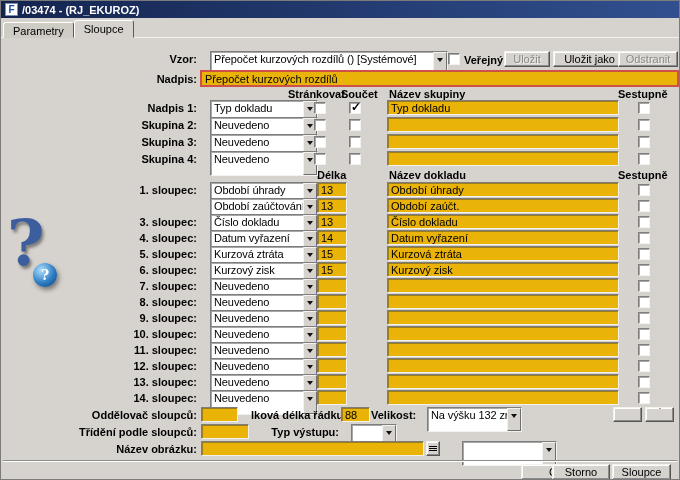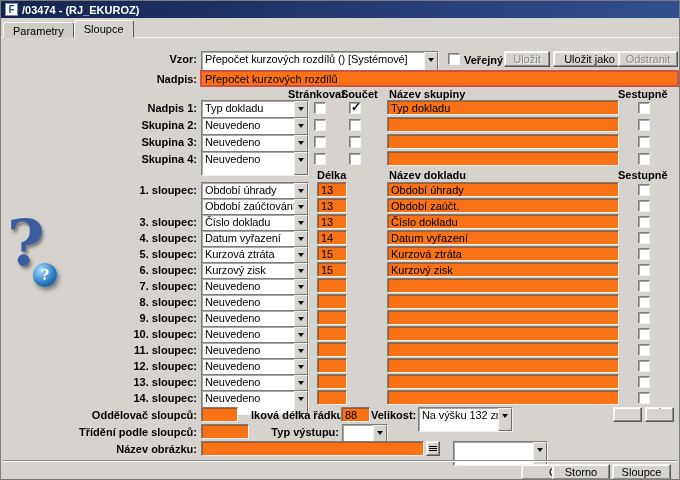--- a/index.html
+++ b/index.html
@@ -7,23 +7,23 @@
   .win{position:relative;width:680px;height:480px;background:#d6d3ce;font-family:"Liberation Sans",sans-serif;font-size:11px;color:#000;overflow:hidden;border:1px solid #7b7b7b;}
   .titlebar{position:absolute;top:0;left:0;right:0;height:17px;background:linear-gradient(to right,#14244f,#31508f);color:#fff;font-weight:bold;display:flex;align-items:center;gap:4px;padding:0 4px;font-size:11px;}
   .appicon{width:13px;height:13px;background:#fff;color:#1a4ea0;border:1px solid #7a8db5;font-size:10px;font-weight:bold;text-align:center;line-height:11px;display:inline-block;}
   .tabstrip{position:absolute;top:19px;left:2px;height:18px;display:flex;align-items:flex-end;z-index:3;}
   .tab{border:1px solid;border-color:#fff #5a5a5a transparent #fff;background:#d6d3ce;padding:2px 9px;border-radius:3px 3px 0 0;cursor:default;}
   .tab.inactive{height:16px;background:#cfccc5;}
   .tab.active{height:18px;position:relative;z-index:4;}
   .paneltop{position:absolute;top:36px;left:0;right:0;height:1px;background:#f4f2ee;z-index:2;}
   .lbl{position:absolute;left:0;width:196px;text-align:right;font-weight:bold;white-space:nowrap;}
   .hdr{position:absolute;font-weight:bold;white-space:nowrap;}
-  .field{position:absolute;height:15px;background:#f97316;border:1px solid #7d7d7d;border-right-color:#f4f2ee;border-bottom-color:#f4f2ee;box-shadow:inset 1px 1px 0 rgba(60,60,60,.45);font:11px "Liberation Sans",sans-serif;padding:0 3px;color:#000;}
+  .field{position:absolute;height:15px;background:#eab308;border:1px solid #7d7d7d;border-right-color:#f4f2ee;border-bottom-color:#f4f2ee;box-shadow:inset 1px 1px 0 rgba(60,60,60,.45);font:11px "Liberation Sans",sans-serif;padding:0 3px;color:#000;}
   .field.red{border:2px solid #cd5049;height:17px;box-shadow:none;}
-  .combo{position:absolute;height:25px;background:#fff;border:1px solid #7d7d7d;border-right-color:#f4f2ee;border-bottom-color:#f4f2ee;box-shadow:inset 1px 1px 0 rgba(60,60,60,.45);display:flex;}
+  .combo{position:absolute;height:25px;background:#fff;border:1px solid #7d7d7d;border-right-color:#f4f2ee;border-bottom-color:#f4f2ee;box-shadow:inset 1px 1px 0 rgba(60,60,60,.45);display:flex;margin-left:9px;}
   .ctext{flex:1;padding:1px 3px 0;white-space:nowrap;overflow:hidden;letter-spacing:-0.1px;}
   .dropbtn{width:14px;background:#d6d3ce;border:1px solid;border-color:#f4f2ee #6e6e6e #6e6e6e #f4f2ee;display:flex;align-items:flex-start;justify-content:center;}
   .tri{width:0;height:0;border:3px solid transparent;border-top:4px solid #111;margin-top:5px;}
   .cb{position:absolute;width:12px;height:12px;background:#fff;border:1px solid #7d7d7d;border-right-color:#f4f2ee;border-bottom-color:#f4f2ee;box-shadow:inset 1px 1px 0 rgba(60,60,60,.45);}
   .cb.checked::after{content:"✓";position:absolute;top:-3px;left:1px;font-size:12px;font-weight:bold;color:#000;}
   .btn3d{position:absolute;height:16px;background:#d6d3ce;border:1px solid;border-color:#f4f2ee #565656 #565656 #f4f2ee;box-shadow:inset -1px -1px 0 #8b8b8b,inset 1px 1px 0 #fff;text-align:center;line-height:14px;cursor:default;white-space:nowrap;overflow:hidden;}
   .btn3d.dis{color:#8a8a8a;text-shadow:1px 1px 0 #f0efec;}
   .crow{position:absolute;left:0;right:0;height:16px;}
   .crow .rowlbl{position:absolute;left:0;width:196px;text-align:right;font-weight:bold;top:2px;white-space:nowrap;}
   .crow .combo{top:0;}

